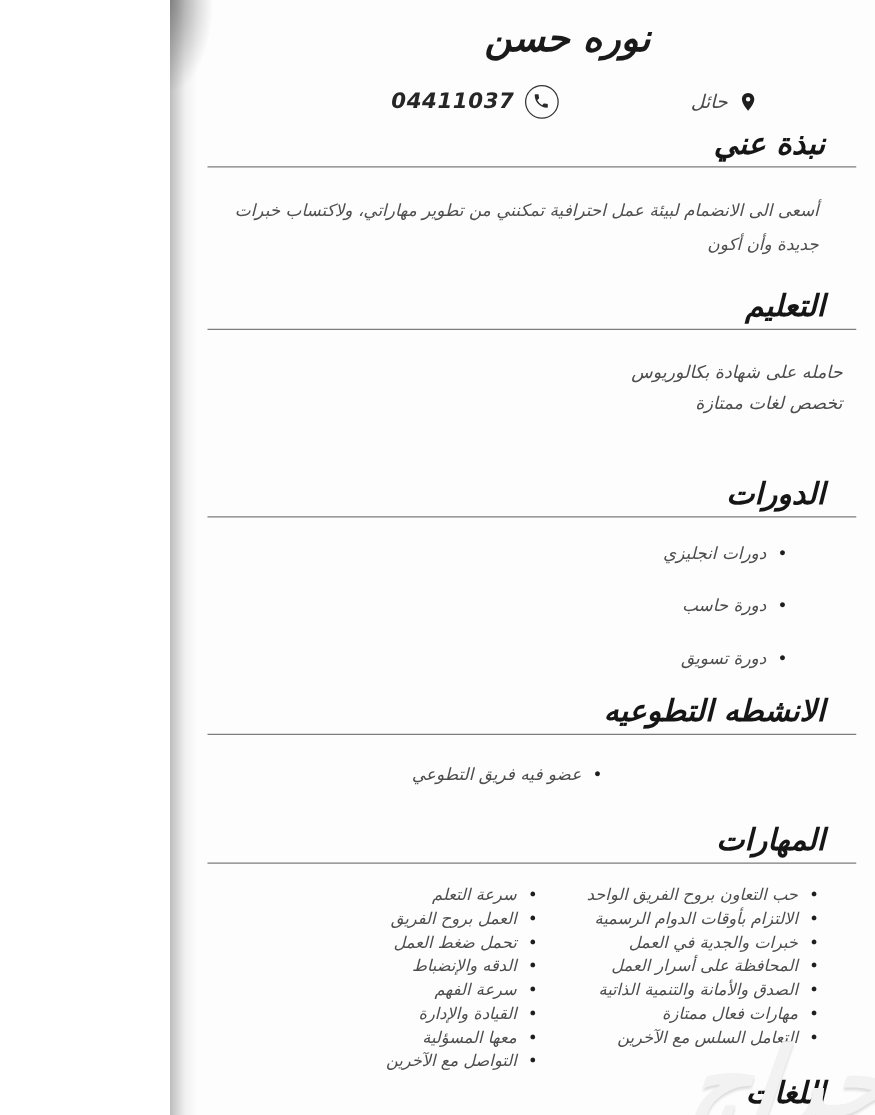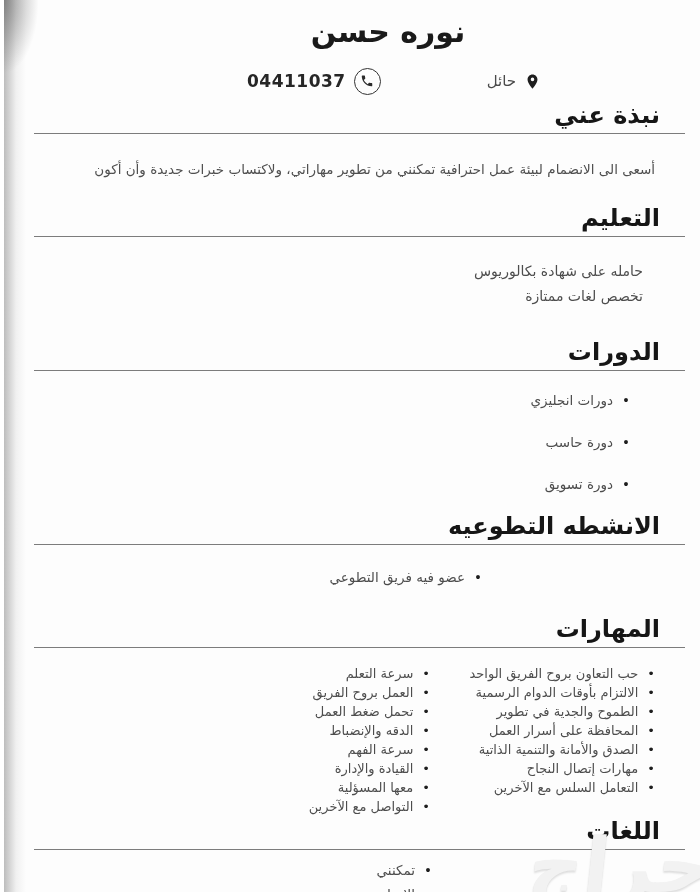--- a/index.html
+++ b/index.html
@@ -1,25 +1,26 @@
 <!DOCTYPE html>
 <html lang="ar" dir="rtl"><head>
 <meta charset="utf-8">
 <style>
   * { margin:0; padding:0; box-sizing:border-box; }
   html, body { background:#ffffff; }
   body { font-family:"DejaVu Sans", sans-serif; }
 
   .page {
     position:relative;
-    width:696px; height:892px;
+    width:564px; height:892px;
     background:#fdfdfd;
     direction:rtl;
     overflow:hidden;
     color:#4f4f4f;
+    font-style:italic;
   }
 
   
   .edge-shade {
     position:absolute; left:0; top:0; bottom:0; width:22px;
     background:linear-gradient(to right, rgba(125,125,125,.50), rgba(190,190,190,.20) 55%, rgba(255,255,255,0));
     pointer-events:none; z-index:3;
   }
   .edge-shade-top {
     position:absolute; left:0; top:0; width:34px; height:72px;
@@ -63,28 +64,28 @@
     margin:3px 15px 0 30px; height:0;
   }
 
   .sec-about .sec-title { margin-top:4px; }
   .about-text {
     margin:22px 45px 0 40px;
     font-size:13.5px; line-height:27px; color:#4f4f4f;
   }
 
   .sec-education .sec-title { margin-top:20px; }
-  .edu-lines { margin:22px 57px 0 0; }
+  .edu-lines { margin:22px 26px 0 0; }
   .edu-line { text-align:right; font-size:14px; line-height:25px; color:#4d4d4d; }
 
   ul.bullets { list-style:none; }
   ul.bullets li { text-align:right; color:#4d4d4d; }
   ul.bullets li::before { content:"•"; color:#1e1e1e; margin-left:9px; }
 
-  .sec-courses .sec-title { margin-top:28px; }
+  .sec-courses .sec-title { margin-top:44px; }
   .courses-list { margin:12px 70px 0 0; }
   .courses-list li { font-size:13.5px; line-height:25px;margin-top:17px; }
 
   .sec-volunteer .sec-title { margin-top:14px; }
   .volunteer-list { margin:20px 218px 0 0; }
   .volunteer-list li { font-size:13.5px; line-height:25px; white-space:nowrap; }
 
   .sec-skills .sec-title { margin-top:24px;margin-left:34px; }
   .skills-cols {
     display:flex; align-items:flex-start;
@@ -183,24 +184,24 @@
   </section>
 
   <section class="sec-skills">
     <h2 class="sec-title">المهارات</h2>
     <div class="divider"></div>
     <div class="skills-cols">
       <ul class="bullets skills-col skills-col-right">
 
       <li>حب التعاون بروح الفريق الواحد</li>
           <li>الالتزام بأوقات الدوام الرسمية</li>
-          <li>الطموح والجدية في تطوير</li>
+          <li>خبرات والجدية في العمل</li>
           <li>المحافظة على أسرار العمل</li>
           <li>الصدق والأمانة والتنمية الذاتية</li>
-          <li>مهارات إتصال النجاح</li>
+          <li>مهارات فعال ممتازة</li>
           <li>التعامل السلس مع الآخرين</li>
         </ul>
       <ul class="bullets skills-col skills-col-left">
 
       <li>سرعة التعلم</li>
           <li>العمل بروح الفريق</li>
           <li>تحمل ضغط العمل</li>
           <li>الدقه والإنضباط</li>
           <li>سرعة الفهم</li>
           <li>القيادة والإدارة</li>

